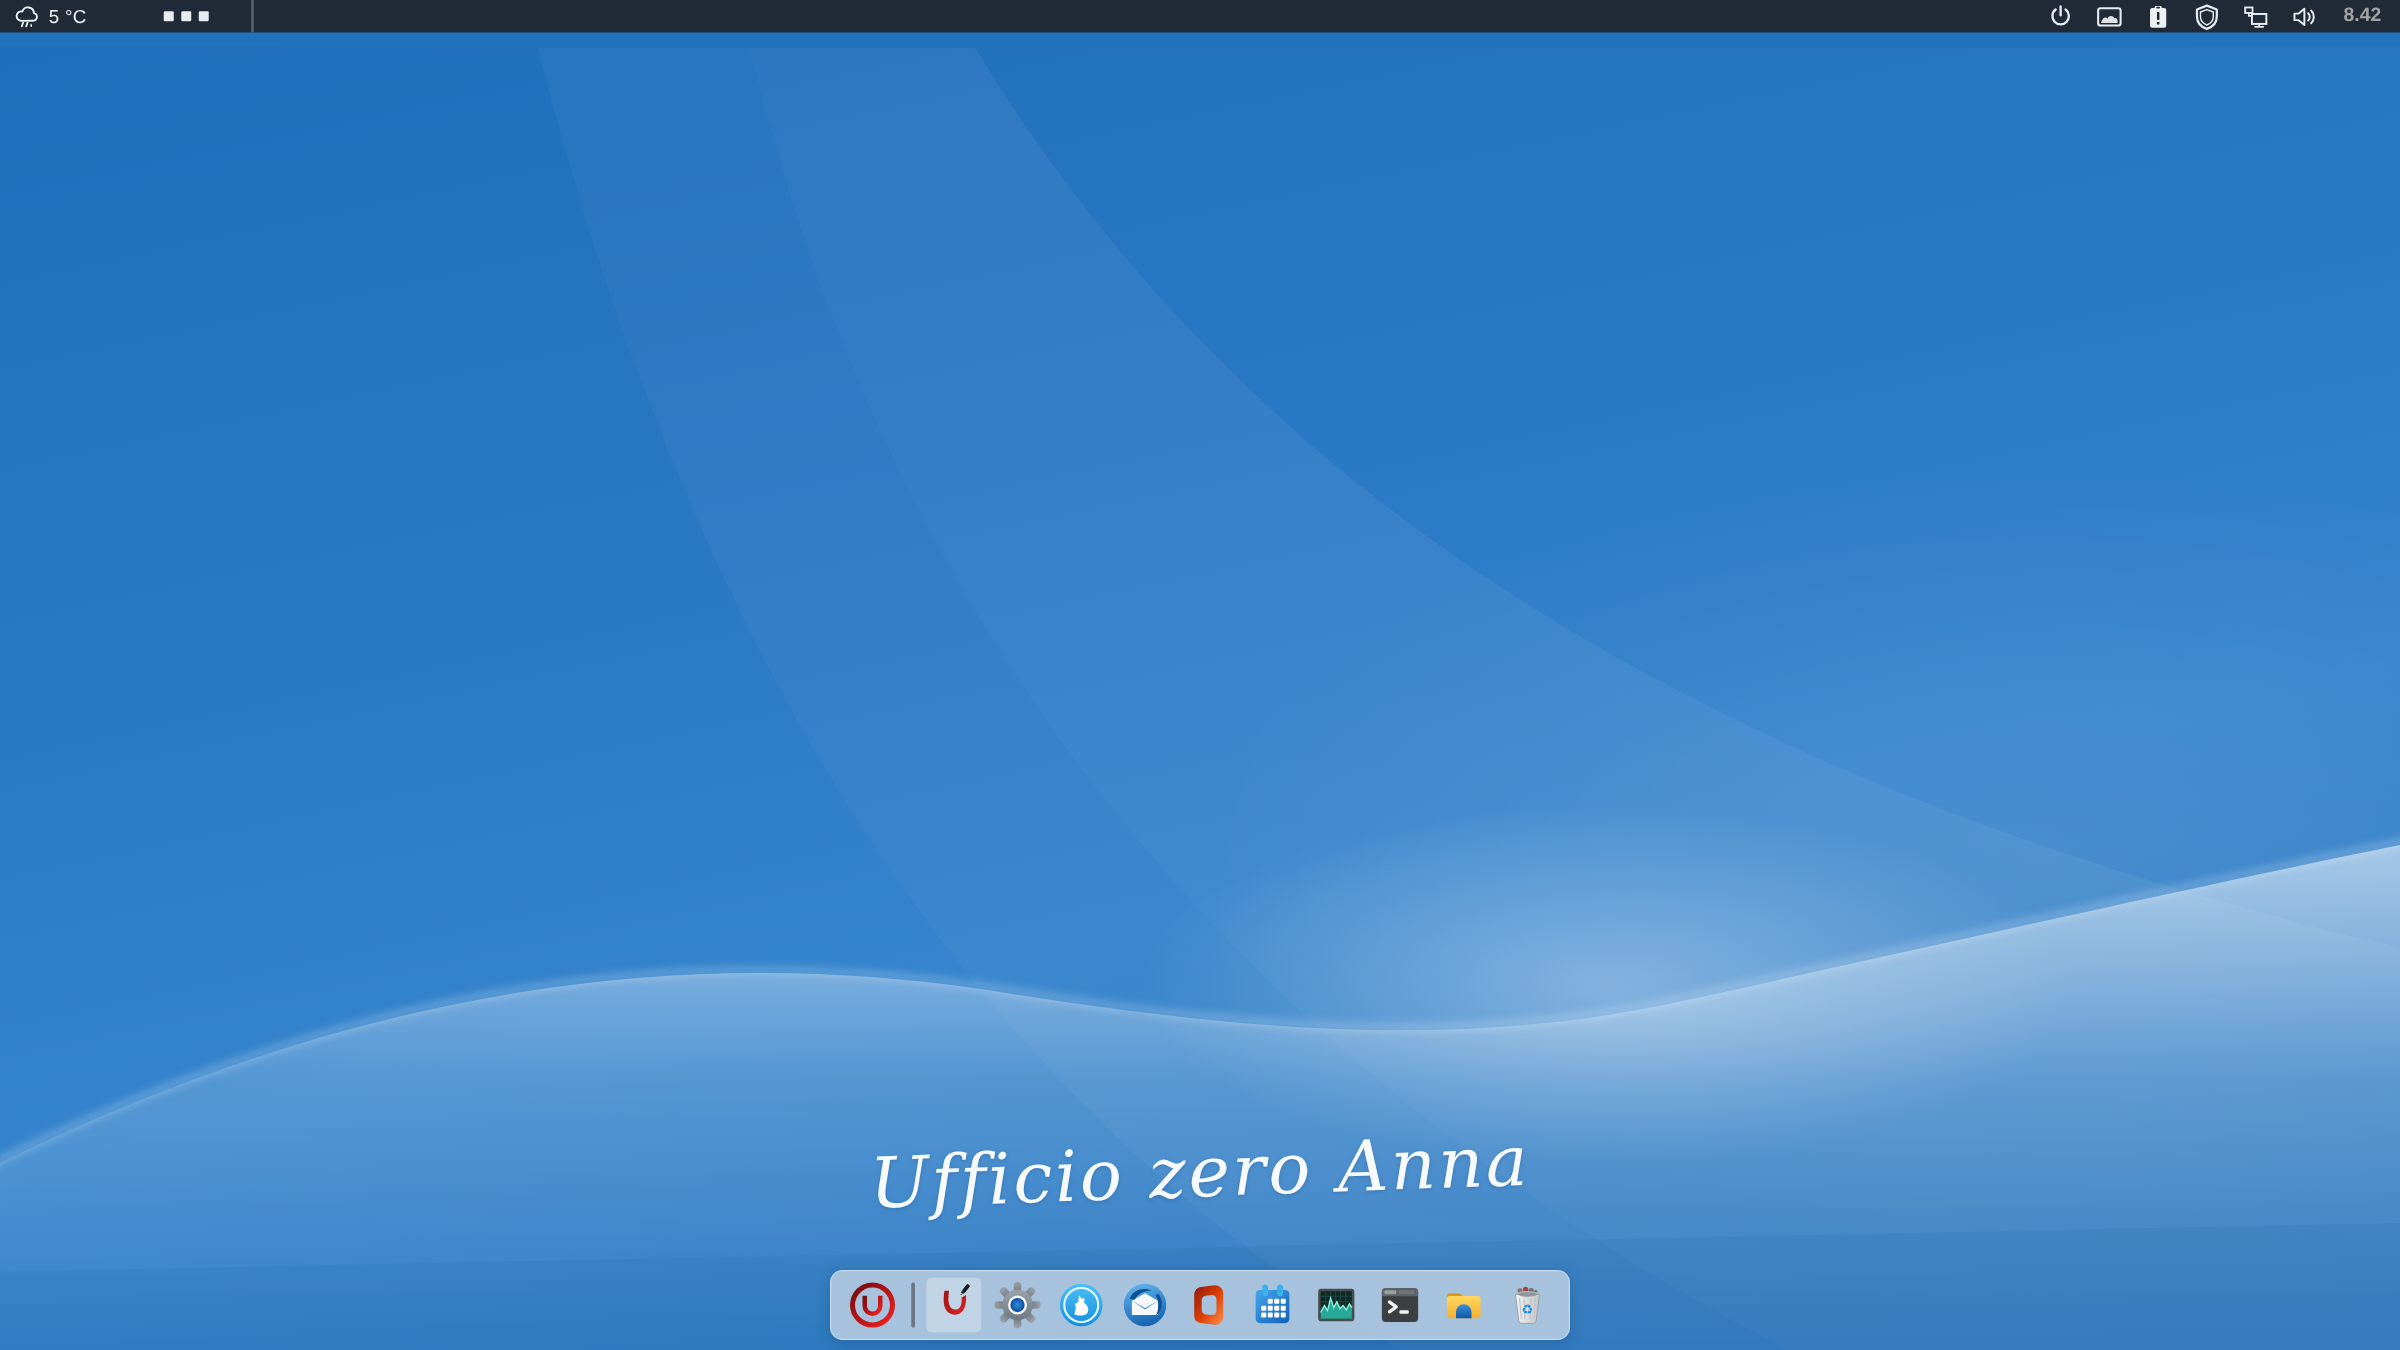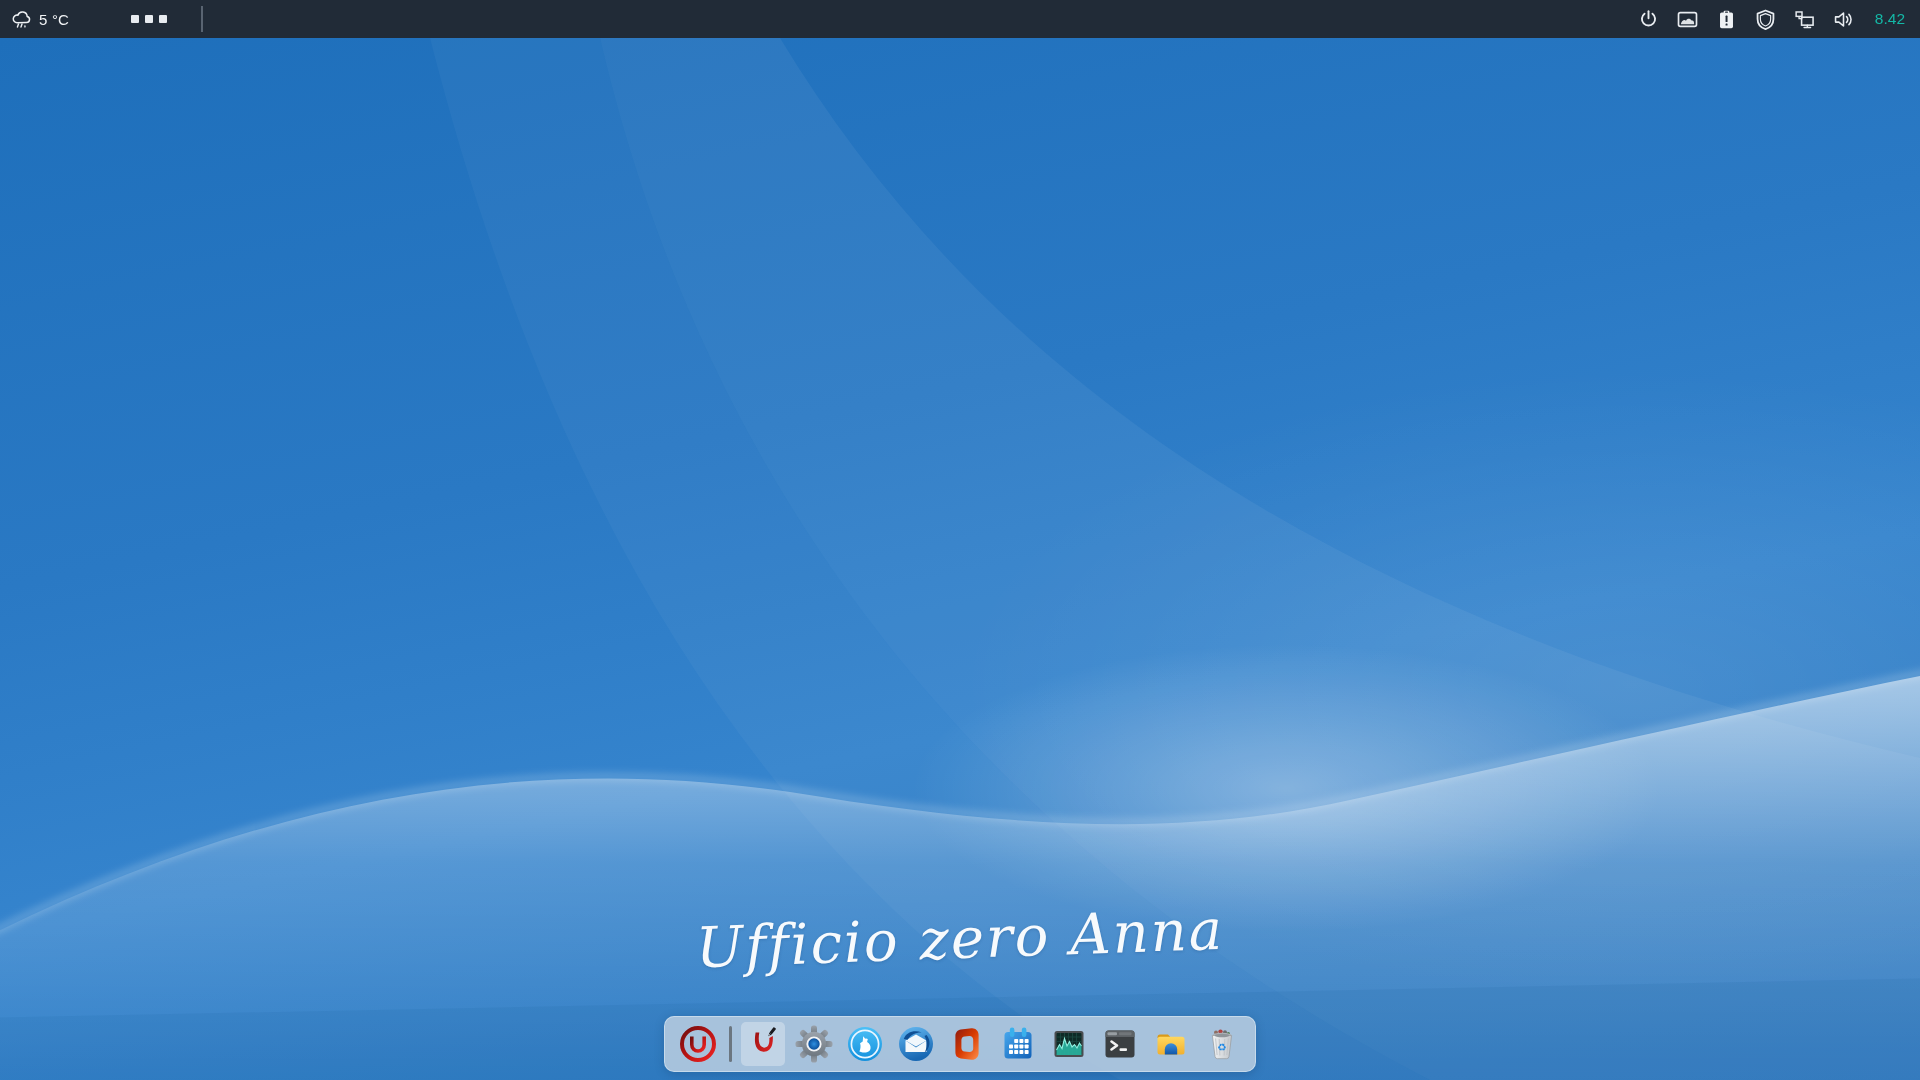--- a/index.html
+++ b/index.html
@@ -1,33 +1,33 @@
 <!DOCTYPE html>
 <html><head>
 <meta charset="utf-8">
 <style>
   * { margin:0; padding:0; box-sizing:border-box; }
   html,body { width:1920px; height:1080px; overflow:hidden; background:#2173be;
               font-family:"Liberation Sans", sans-serif; }
 
   
   .topbar {
-    position:absolute; left:0; top:0; width:1920px; height:38px;
+    position:absolute; left:0; top:0; width:1920px; height:26px;
     background:#212b37; display:flex; align-items:center; padding:0 15px 0 10px;
     color:#eef1f4; z-index:10;
   }
   .tb-left { display:flex; align-items:center; }
   .weather { display:flex; align-items:center; gap:6px; }
   .weather-temp { font-size:15px; color:#f2f4f6; letter-spacing:.2px; }
   .dots { display:flex; gap:6px; margin-left:62px; }
   .dots .dot { width:8px; height:8px; background:#e8ecf0; border-radius:1px; }
   .tb-sep { width:2px; height:26px; background:#596471; margin-left:34px; }
   .tb-right { margin-left:auto; display:flex; align-items:center; gap:16px; }
   .tray-icon { width:23px; height:23px; display:block; }
-  .clock { font-size:15.5px; font-weight:normal; color:#14b8a6; margin-left:4px; }
+  .clock { font-size:15.5px; font-weight:bold; color:#a3a3a3; margin-left:4px; }
 
   
   .wallpaper {
     position:absolute; left:0; top:38px; width:1920px; height:1042px;
     background:
       radial-gradient(ellipse 520px 200px at 67% 72%, rgba(255,255,255,.34), rgba(255,255,255,0) 72%),
       radial-gradient(ellipse 900px 420px at 85% 62%, rgba(255,255,255,.10), rgba(255,255,255,0) 75%),
       linear-gradient(168deg, #1e6fbb 0%, #2a79c4 38%, #3584cd 62%, #2d7ac2 84%, #2b76bf 100%);
   }
   .wallpaper svg.waves { position:absolute; inset:0; width:100%; height:100%; }

